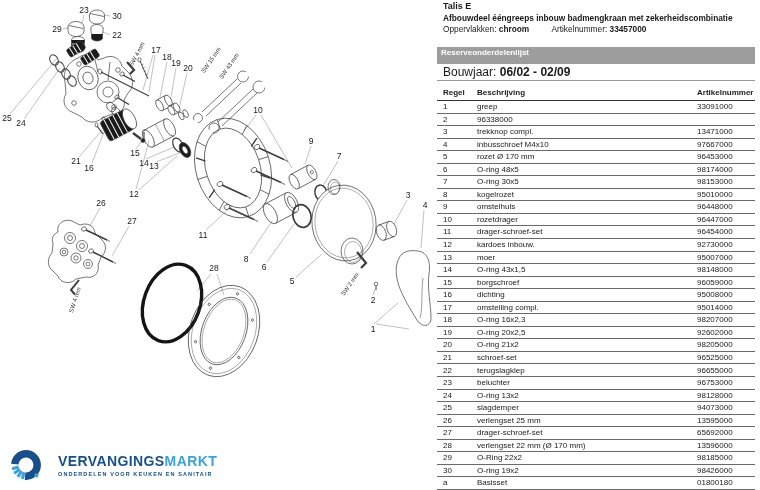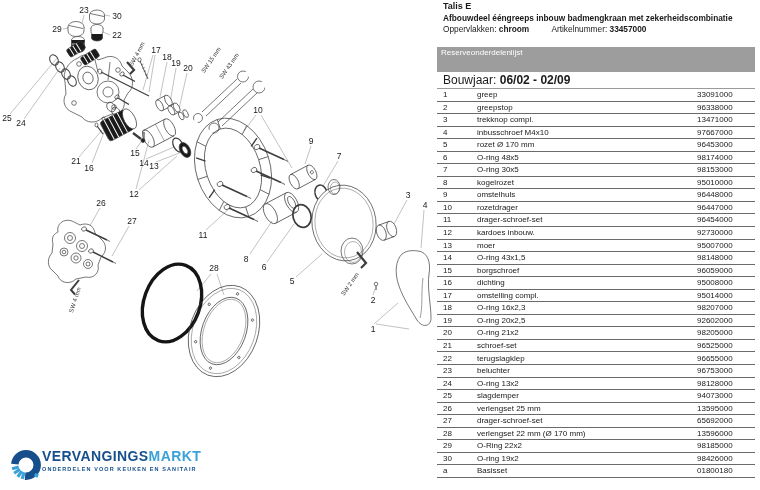--- a/index.html
+++ b/index.html
@@ -16,43 +16,43 @@
   }
   .callout.tool{font-size:6px;color:#333}
   
   .panel{position:absolute;left:437px;top:0;width:318px;box-sizing:border-box}
   .p-title{font-size:9px;font-weight:bold;line-height:12px;padding-left:6px}
   .p-sub{font-size:8.3px;font-weight:bold;line-height:12px;padding-left:6px}
   .p-meta{font-size:8.3px;line-height:11px;padding-left:6px}
   .p-meta b{font-weight:bold}
   .p-meta .gap{display:inline-block;width:18px}
   .bar{
-    margin-top:12px;height:25px;background:#9d9d9d;color:#fff;
-    font-size:8px;font-weight:normal;line-height:11px;padding-left:4px;
+    margin-top:12px;height:17px;background:#9d9d9d;color:#fff;
+    font-size:8px;font-weight:bold;line-height:11px;padding-left:4px;
   }
   .year{
     font-size:12px;line-height:9px;padding:4px 0 3px 6px;
     border-bottom:1px solid #9a9a9a;
   }
   .year b{font-weight:bold}
   .thead,.prow{
     display:grid;grid-template-columns:34px 1fr 58px;
     padding-left:6px;box-sizing:border-box;
   }
   .thead{
     margin-top:6px;font-size:8px;font-weight:bold;line-height:12px;
     border-bottom:1.5px solid #333;padding-bottom:1px;
   }
   .prow{
     font-size:8px;height:12.55px;line-height:11.5px;
     border-bottom:1px solid #6a6a6a;align-items:center;
   }
   .prow span{overflow:hidden;white-space:nowrap}
   
-  .logo{position:absolute;left:10px;top:449px;display:flex;gap:0}
+  .logo{position:absolute;left:10px;top:449px;display:flex;align-items:center;gap:16px}
   .logo-text{display:flex;flex-direction:column}
   .brand{font-size:14px;font-weight:bold;letter-spacing:.4px;line-height:15px}
   .brand .b1{color:#164f8c}
   .brand .b2{color:#3ba2d9}
   .tagline{font-size:5.5px;font-weight:bold;color:#164f8c;letter-spacing:1.1px;margin-top:2px}
 </style>
 </head>
 <body>
 
 <div class="diagram">
@@ -400,30 +400,34 @@
     <b>33457000</b>
   </div>
 
   <div class="bar">Reserveonderdelenlijst</div>
 
   <div class="year">
     <span>Bouwjaar:</span>
     <b>06/02 - 02/09</b>
   </div>
 
+  <div class="thead">
+    <span>Regel</span>
+    <span>Beschrijving</span>
+    <span>Artikelnummer</span>
+  </div>
 
   <div>
       <div class="prow">
         <span>1</span>
         <span>greep</span>
         <span>33091000</span>
       </div>
       <div class="prow">
         <span>2</span>
-        <span>greepstop</span>
         <span>96338000</span>
       </div>
       <div class="prow">
         <span>3</span>
         <span>trekknop compl.</span>
         <span>13471000</span>
       </div>
       <div class="prow">
         <span>4</span>
         <span>inbusschroef M4x10</span>

